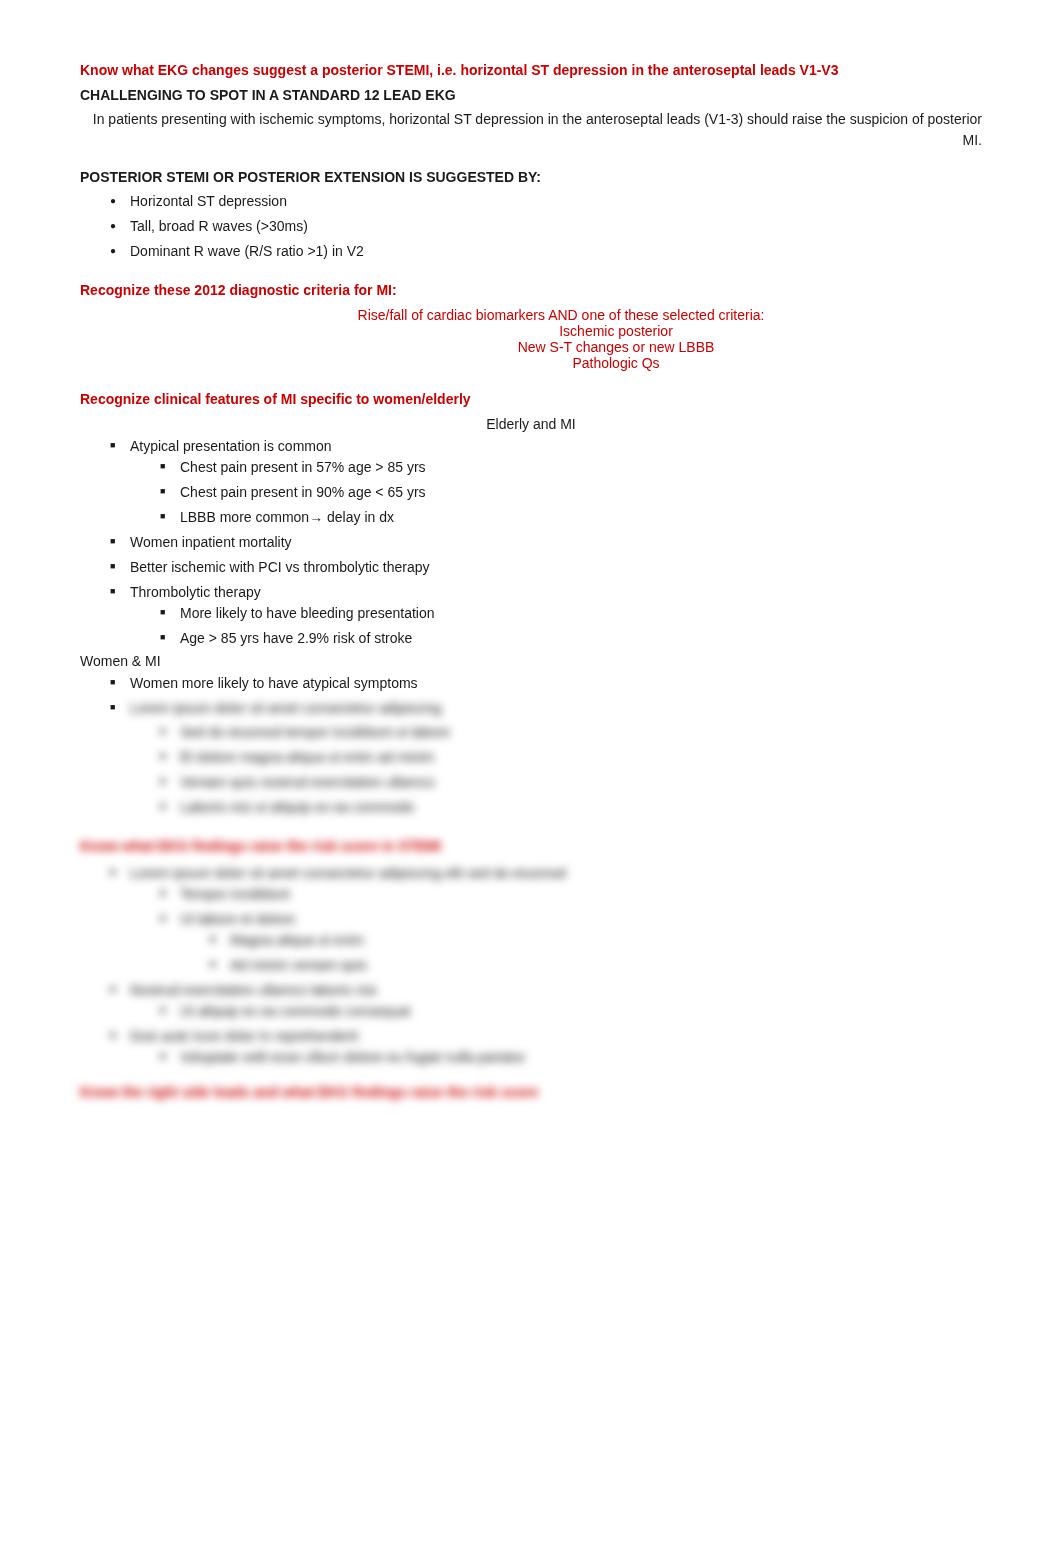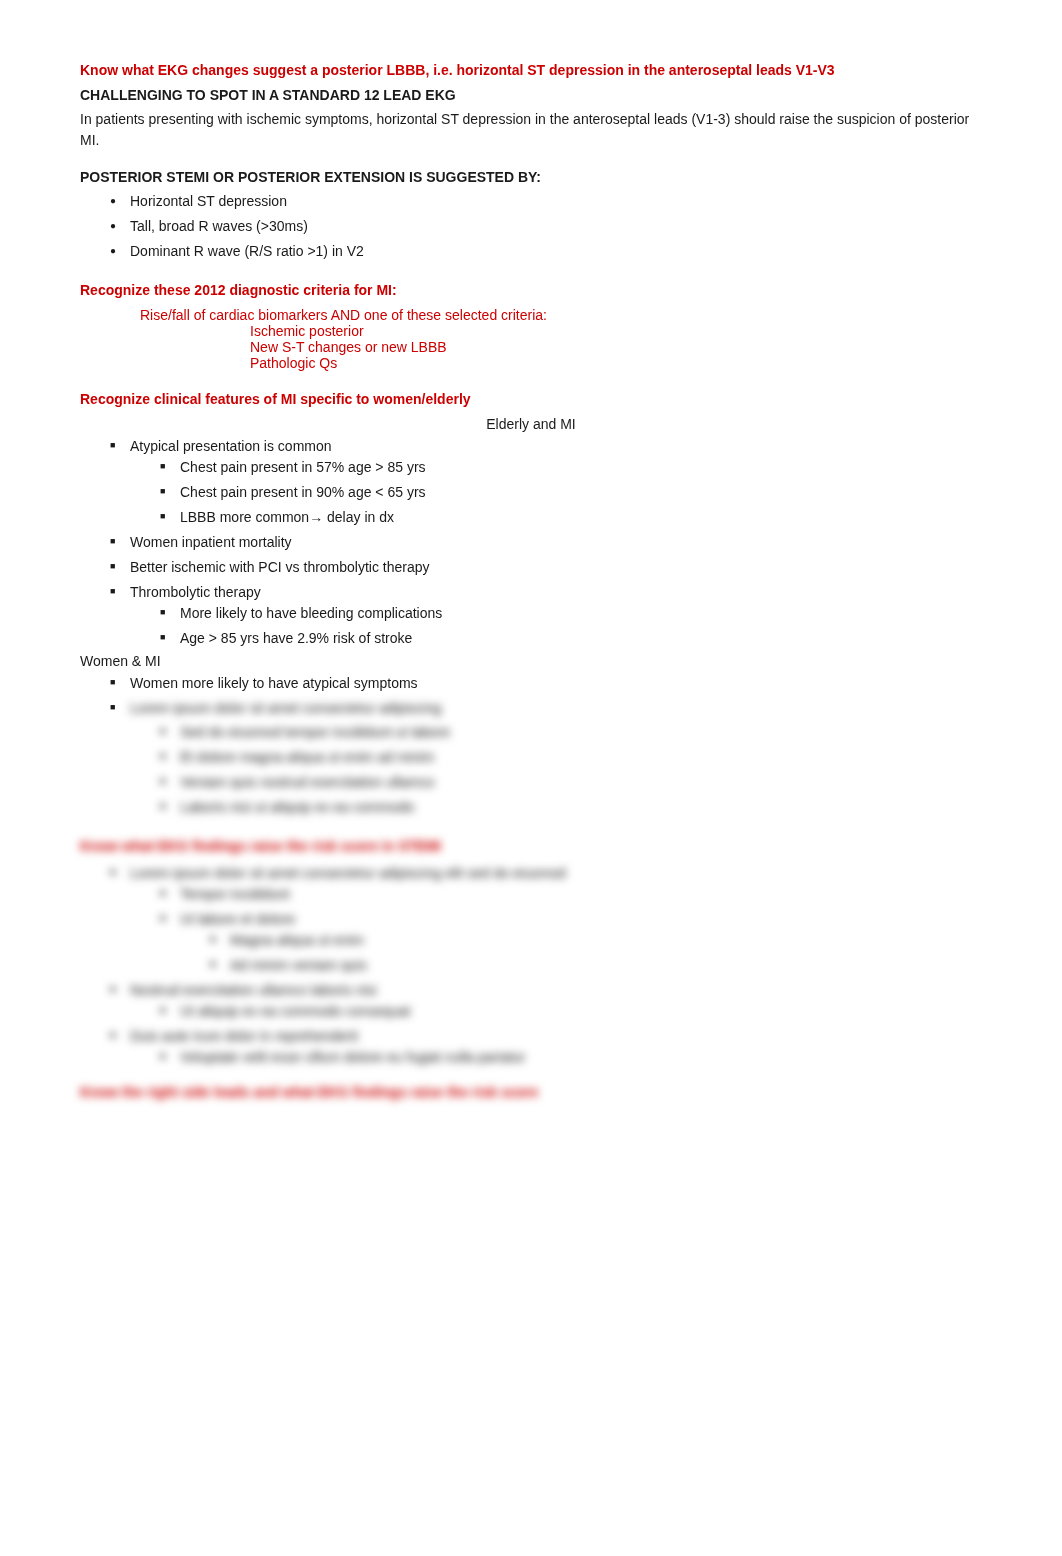--- a/index.html
+++ b/index.html
@@ -18,20 +18,21 @@
       padding: 60px 80px;
     }
 
     .section {
       margin-bottom: 18px;
     }
 
     p {
       margin-bottom: 18px;
       line-height: 1.5;
+      text-align: right;
     }
 
     .heading-red {
       color: #cc0000;
       font-weight: bold;
       margin-bottom: 6px;
       line-height: 1.5;
     }
 
     .heading-black {
@@ -83,41 +84,42 @@
       font-size: 9px;
       top: 3px;
     }
 
     ul.square-bullet ul.square-bullet {
       margin-left: 30px;
     }
 
     .red-item {
       color: #cc0000;
+      text-align: center;
     }
 
     .blurred-section {
       filter: blur(4px);
       margin-bottom: 14px;
     }
 
     .diagnostic-block {
       margin-left: 60px;
       margin-bottom: 10px;
     }
 
     .diagnostic-sub {
       margin-left: 110px;
     }
   </style>
 </head>
 <body>
 
 <div class="section">
-  <div class="heading-red">Know what EKG changes suggest a posterior LBBB, i.e. horizontal ST depression in the anteroseptal leads V1-V3</div>
+  <div class="heading-red">Know what EKG changes suggest a posterior STEMI, i.e. horizontal ST depression in the anteroseptal leads V1-V3</div>
 
   <div class="heading-black">CHALLENGING TO SPOT IN A STANDARD 12 LEAD EKG</div>
 
   <p>In patients presenting with ischemic symptoms, horizontal ST depression in the anteroseptal leads (V1-3) should raise the suspicion of posterior MI.</p>
 </div>
 
 <div class="section">
   <div class="heading-black">POSTERIOR STEMI OR POSTERIOR EXTENSION IS SUGGESTED BY:</div>
   <ul class="circle-bullet">
     <li>Horizontal ST depression</li>
@@ -150,21 +152,21 @@
         <li>Chest pain present in 57% age &gt; 85 yrs</li>
         <li>Chest pain present in 90% age &lt; 65 yrs</li>
         <li>LBBB more common→ delay in dx</li>
       </ul>
     </li>
     <li>Women inpatient mortality</li>
     <li>Better ischemic with PCI vs thrombolytic therapy</li>
     <li>
       <span>Thrombolytic therapy</span>
       <ul class="square-bullet">
-        <li>More likely to have bleeding complications</li>
+        <li>More likely to have bleeding presentation</li>
         <li>Age &gt; 85 yrs have 2.9% risk of stroke</li>
       </ul>
     </li>
   </ul>
 
   <div style="margin-bottom:4px;">Women &amp; MI</div>
 
   <ul class="square-bullet">
     <li>Women more likely to have atypical symptoms</li>
     <li>

